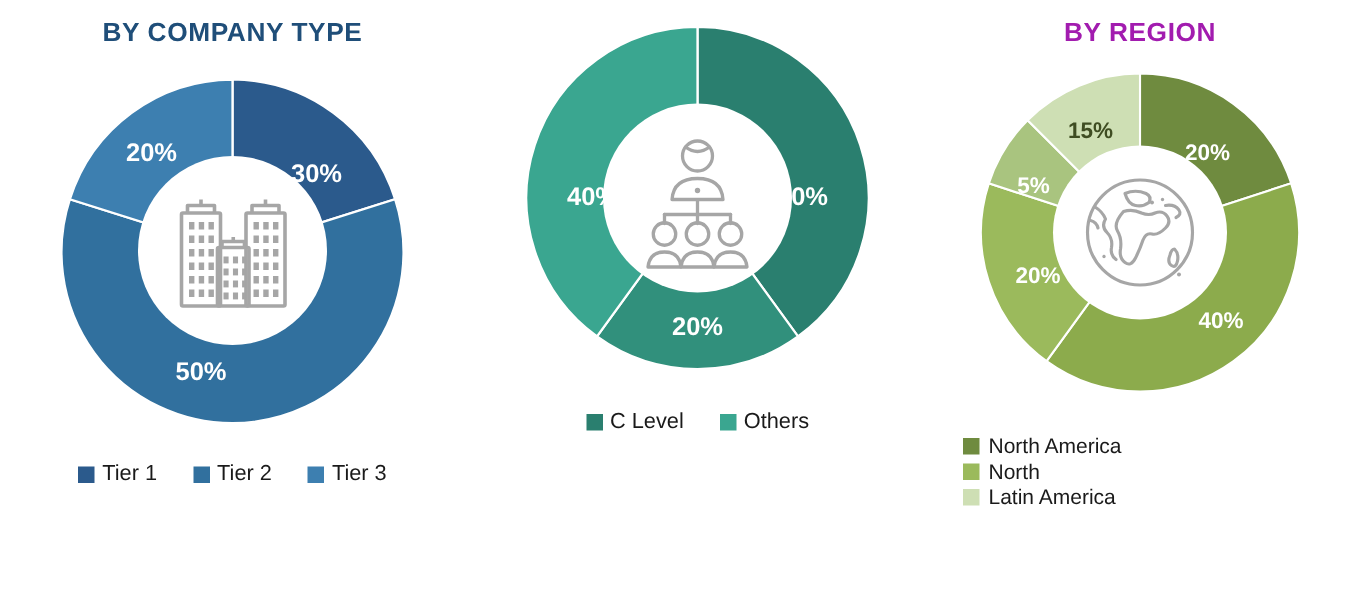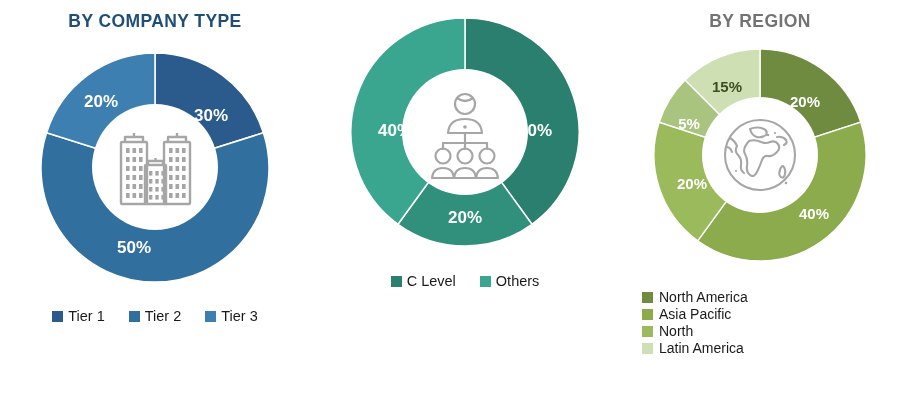--- a/index.html
+++ b/index.html
@@ -35,21 +35,21 @@
   .panel-title {
     text-align: center;
     font-size: 17.5px;
     font-weight: bold;
     letter-spacing: 0.4px;
     padding-top: 11px;
     height: 24px;
   }
   .title-blue  { color: #1f4e79; }
   .title-teal  { color: #267a68; }
-  .title-olive { color: #737373; }
+  .title-olive { color: #a21caf; }
 
   .donut-wrap {
     display: flex;
     justify-content: center;
     align-items: flex-start;
   }
   .donut-company, .donut-designation {
     margin-top: 6px;
   }
   .donut-region {
@@ -315,24 +315,20 @@
         </g>
       </svg>
     </div>
 
     <div class="legend-col">
       <div class="legend-item">
         <span class="legend-swatch" style="background:#6f8b3f"></span>
         <span class="legend-text">North America</span>
       </div>
       <div class="legend-item">
-        <span class="legend-swatch" style="background:#8cab4c"></span>
-        <span class="legend-text">Asia Pacific</span>
-      </div>
-      <div class="legend-item">
         <span class="legend-swatch" style="background:#9bba5c"></span>
         <span class="legend-text">North</span>
       </div>
       <div class="legend-item">
         <span class="legend-swatch" style="background:#cedfb4"></span>
         <span class="legend-text">Latin America</span>
       </div>
     </div>
   </div>
 

